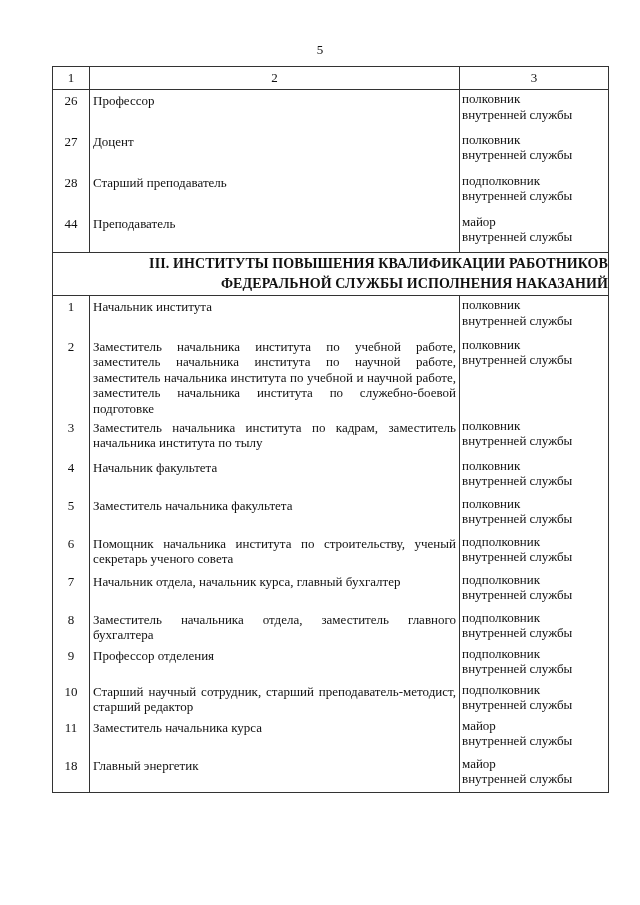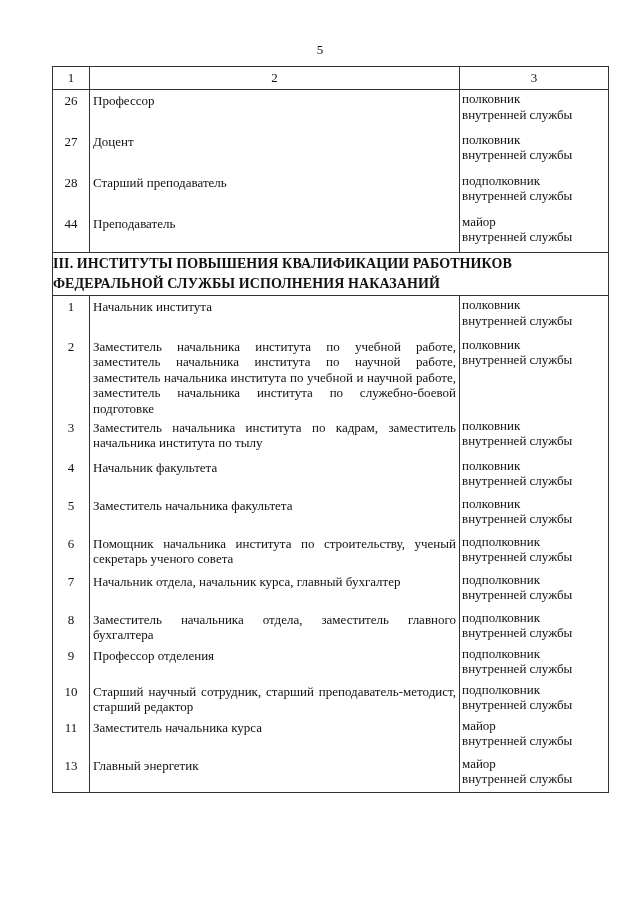--- a/index.html
+++ b/index.html
@@ -6,21 +6,21 @@
   body { width: 640px; height: 905px; position: relative; overflow: hidden;
          font-family: "Liberation Serif", "DejaVu Serif", serif; color: #111; }
   .page-num { position: absolute; top: 42px; left: 0; width: 640px; text-align: center; font-size: 13px; }
   table.doc { position: absolute; top: 66px; left: 52px; width: 556px; border-collapse: collapse; table-layout: fixed; }
   table.doc td { border-left: 1px solid #333; border-right: 1px solid #333; vertical-align: top; padding: 0; font-size: 13px; line-height: 15.5px; }
   col.c1 { width: 37px; } col.c2 { width: 370px; } col.c3 { width: 149px; }
   tr.head td { border-top: 1.5px solid #333; border-bottom: 1.5px solid #333; text-align: center; height: 22px; vertical-align: middle; }
   td.num { text-align: center; padding-top: 3px !important; }
   td.pos { padding: 3px 3px 0 3px !important; text-align: justify; }
   td.rank { padding: 1px 2px 0 2px !important; font-size: 12.5px; line-height: 16px; }
-  tr.section td { border-top: 1.5px solid #333; border-bottom: 1.5px solid #333; text-align: left; font-weight: bold; font-size: 14px; line-height: 20px; padding: 1px 0 !important; letter-spacing: 0.1px; }
+  tr.section td { border-top: 1.5px solid #333; border-bottom: 1.5px solid #333; text-align: right; font-weight: bold; font-size: 14px; line-height: 20px; padding: 1px 0 !important; letter-spacing: 0.1px; }
   tr.last td { border-bottom: 1.5px solid #333; }
 </style>
 </head>
 <body>
 
 <div class="page-num">5</div>
 
 <table class="doc">
   <colgroup>
       <col class="c1">
@@ -153,21 +153,21 @@
       </tr>
       <tr style="height: 38px; margin-top: 39px;">
         <td class="num">11</td>
         <td class="pos">Заместитель начальника курса</td>
         <td class="rank">
           <div>майор</div>
           <div>внутренней службы</div>
         </td>
       </tr>
       <tr class="last" style="height: 38px;">
-        <td class="num">13</td>
+        <td class="num">18</td>
         <td class="pos">Главный энергетик</td>
         <td class="rank">
           <div>майор</div>
           <div>внутренней службы</div>
         </td>
       </tr>
     </tbody>
 </table>
 
 </body></html>

